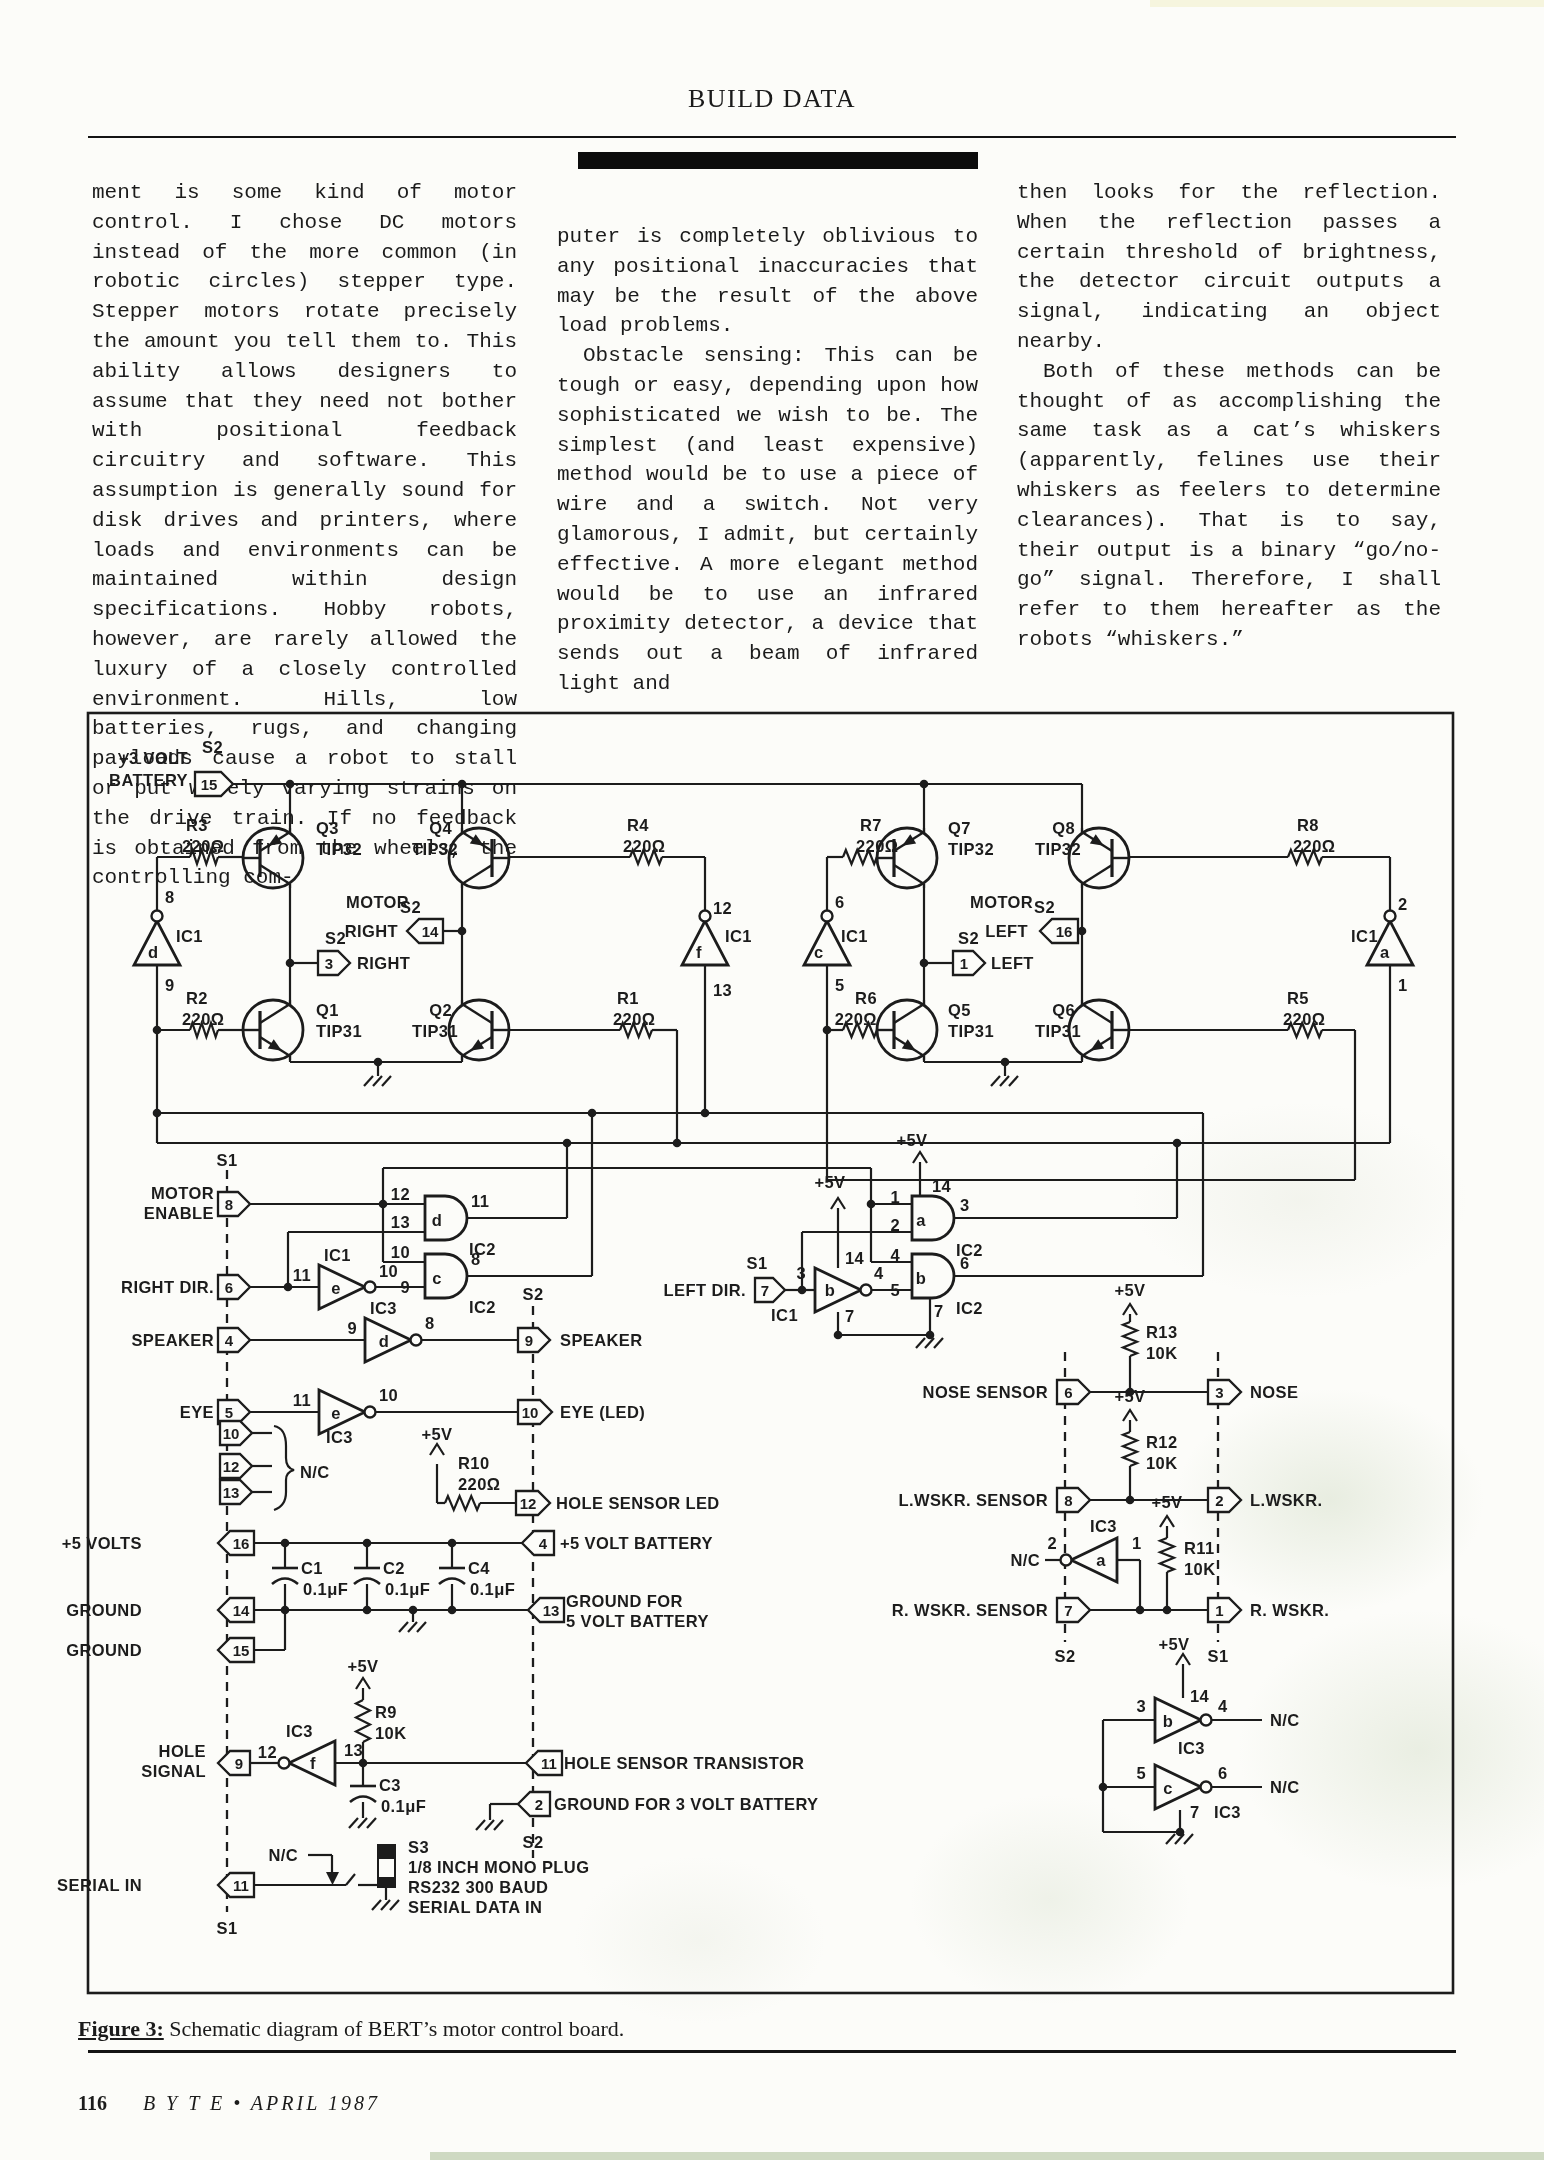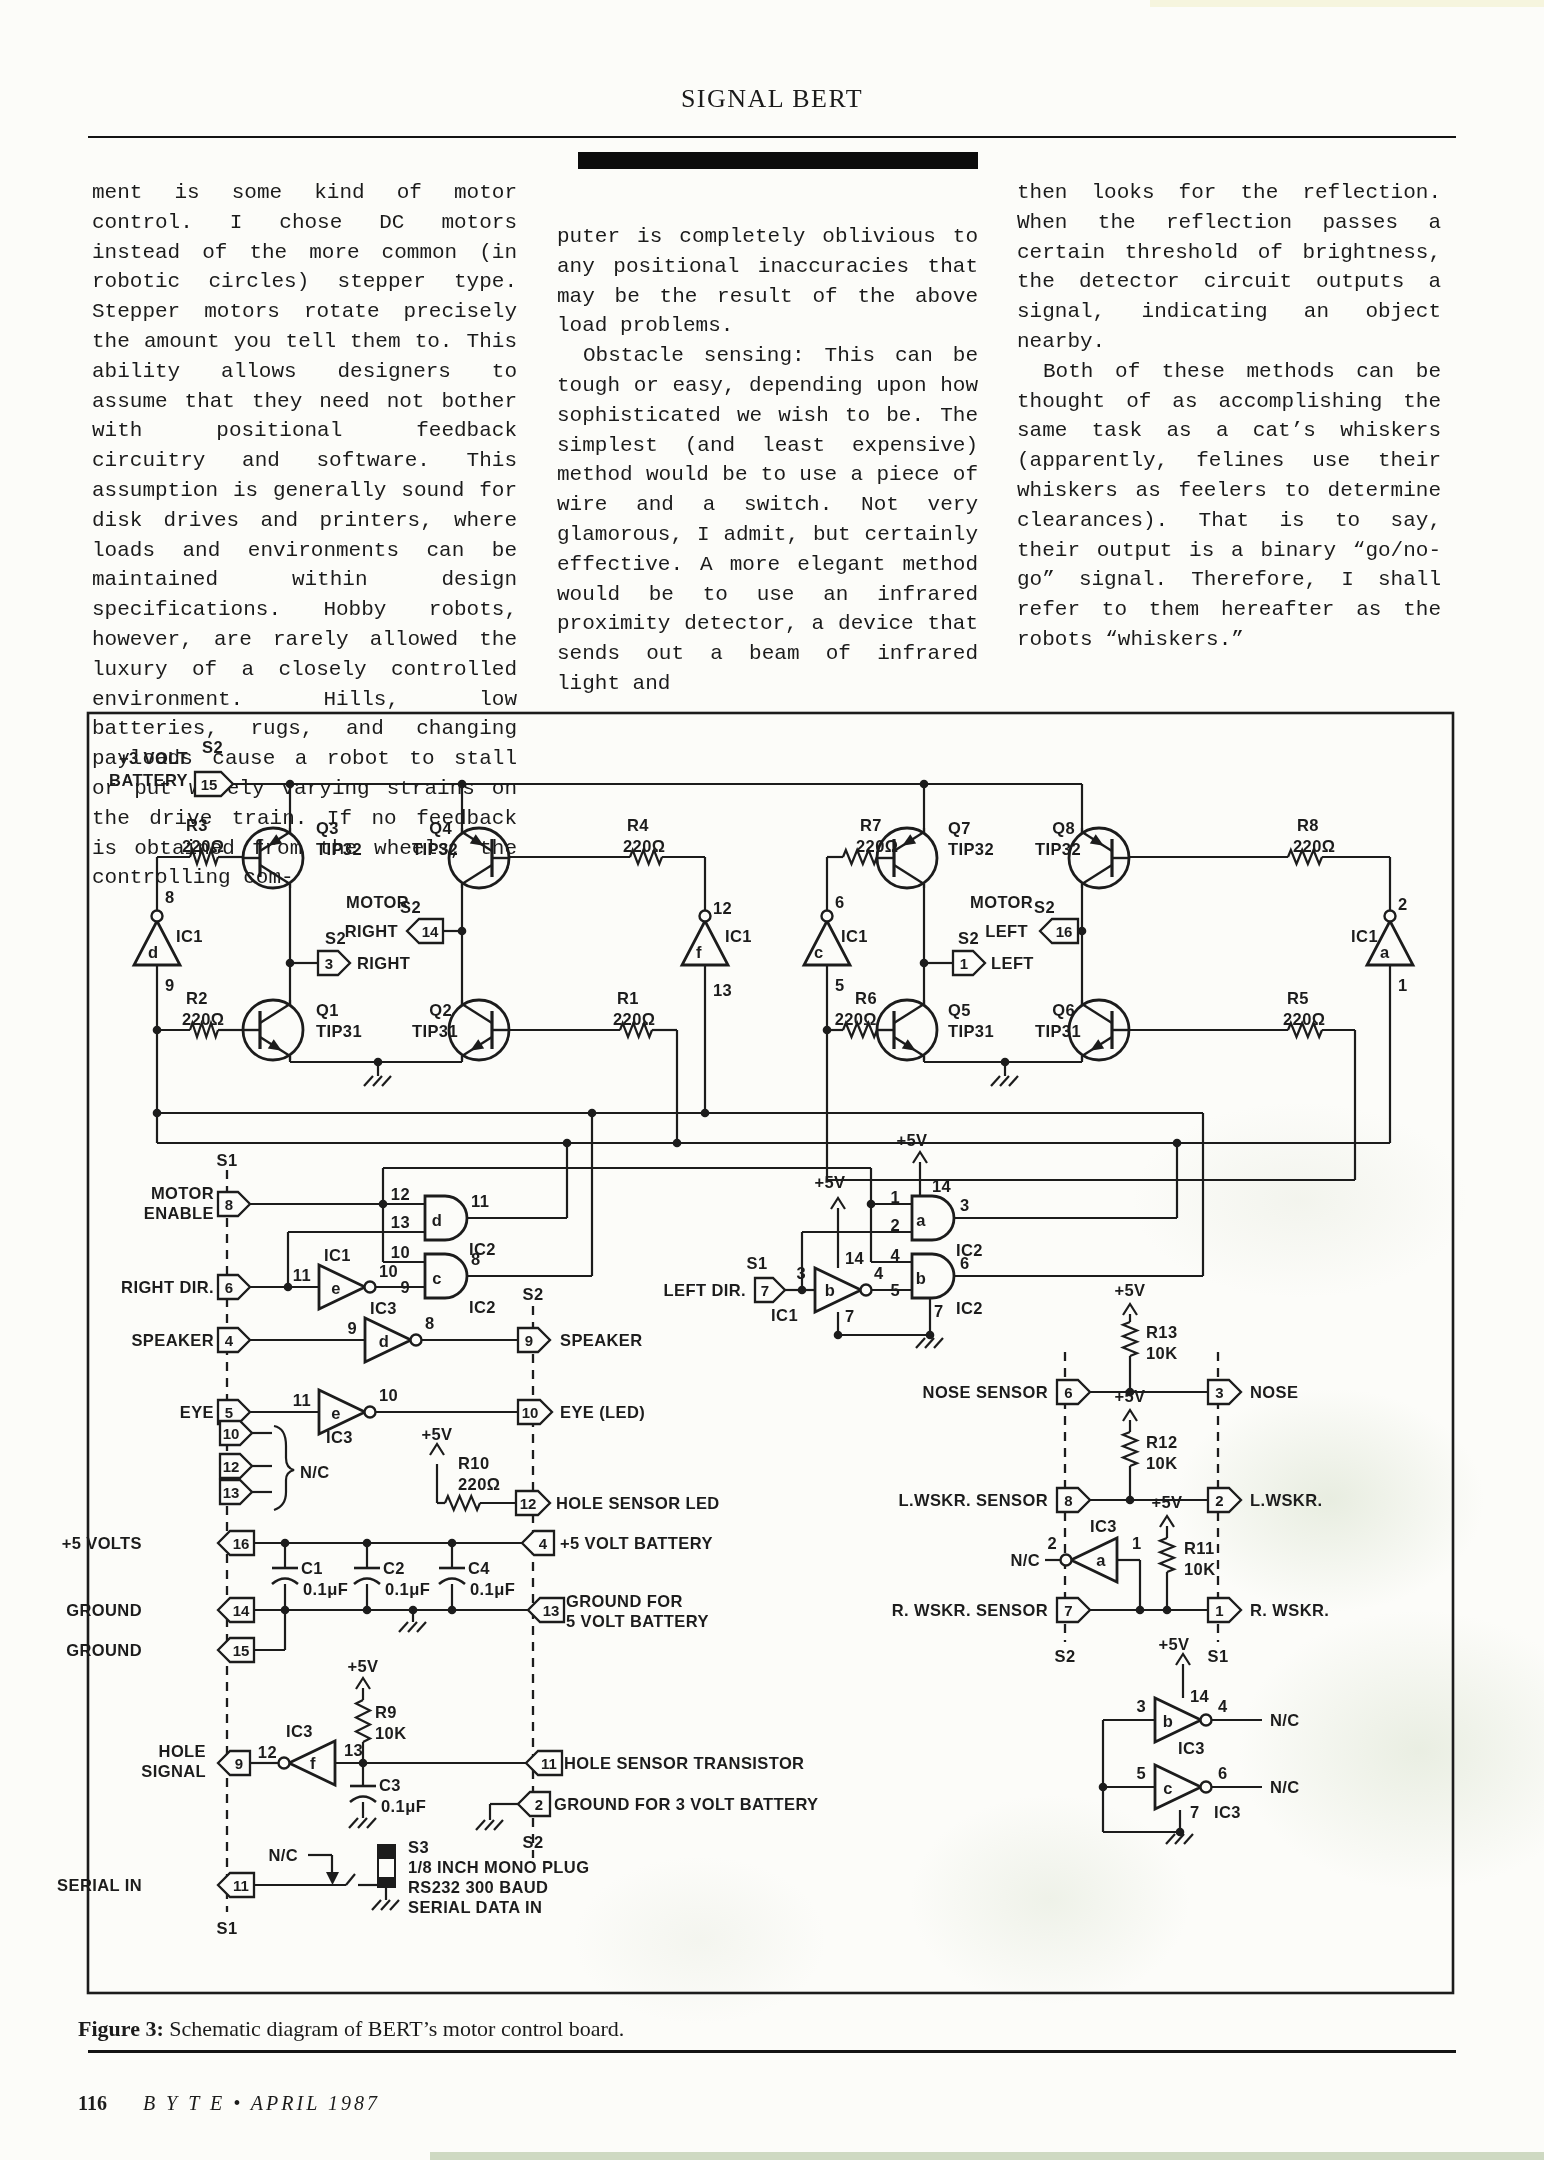--- a/index.html
+++ b/index.html
@@ -18,35 +18,35 @@
   .hrule{position:absolute;left:88px;width:1368px;height:2px;background:#141414;}
   .hbar{position:absolute;left:578px;top:152px;width:400px;height:17px;background:#0c0c0c;}
   .col{position:absolute;top:178px;font-size:21px;line-height:29.8px;text-align:justify;}
   .col p{margin:0;font-family:Liberation Mono, monospace;}
   .col p.ind{text-indent:26px;}
   #c1{left:92px;width:425px;}
   #c2{left:557px;width:421px;margin-top:44px;}
   #c3{left:1017px;width:424px;}
   #schem{position:absolute;left:0;top:0;}
   .caption{position:absolute;left:78px;top:2016px;width:1370px;font-size:22px;}
-  .caption .fl{font-weight:700;}
+  .caption .fl{font-weight:700;text-decoration:underline;}
   .caption .ft{}
   .footrule{position:absolute;left:88px;top:2050px;width:1368px;height:2.5px;background:#141414;}
   .footer{position:absolute;left:78px;top:2092px;font-family:"Liberation Serif",serif;font-size:20px;}
   .footer .pg{font-weight:700;margin-right:36px;}
   .footer .mg{letter-spacing:3px;font-style:italic;}
 </style>
 </head>
 <body>
 
 <div class="tint" style="left:1150px;top:0;width:394px;height:7px;background:#f3f1cf;opacity:.65;"></div>
 <div class="tint" style="left:430px;top:2152px;width:1114px;height:8px;background:#c5d2b8;opacity:.85;"></div>
 <div id="mottle"></div>
 
-<div class="pagehead">SIGNAL BERT</div>
+<div class="pagehead">BUILD DATA</div>
 <div class="hrule" style="top:136px;"></div>
 <div class="hbar"></div>
 
 <div class="col" id="c1">
   <p>ment is some kind of motor control. I chose DC motors instead of the more common (in robotic circles) stepper type. Stepper motors rotate precisely the amount you tell them to. This ability allows designers to assume that they need not bother with positional feedback circuitry and software. This assumption is generally sound for disk drives and printers, where loads and environments can be maintained within design specifications. Hobby robots, however, are rarely allowed the luxury of a closely controlled environment. Hills, low batteries, rugs, and changing payloads cause a robot to stall or put widely varying strains on the drive train. If no feedback is obtained from the wheels, the controlling com-</p>
 </div>
 <div class="col" id="c2">
   <p>puter is completely oblivious to any positional inaccuracies that may be the result of the above load problems.</p>
   <p class="ind">Obstacle sensing: This can be tough or easy, depending upon how sophisticated we wish to be. The simplest (and least expensive) method would be to use a piece of wire and a switch. Not very glamorous, I admit, but certainly effective. A more elegant method would be to use an infrared proximity detector, a device that sends out a beam of infrared light and</p>
 </div>

